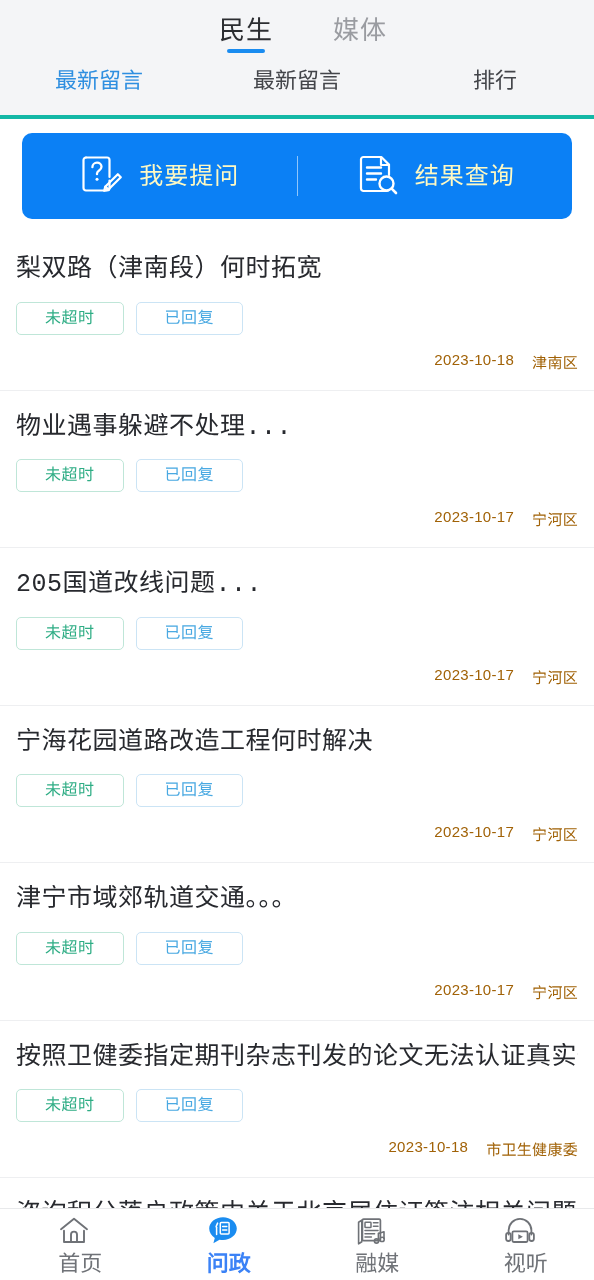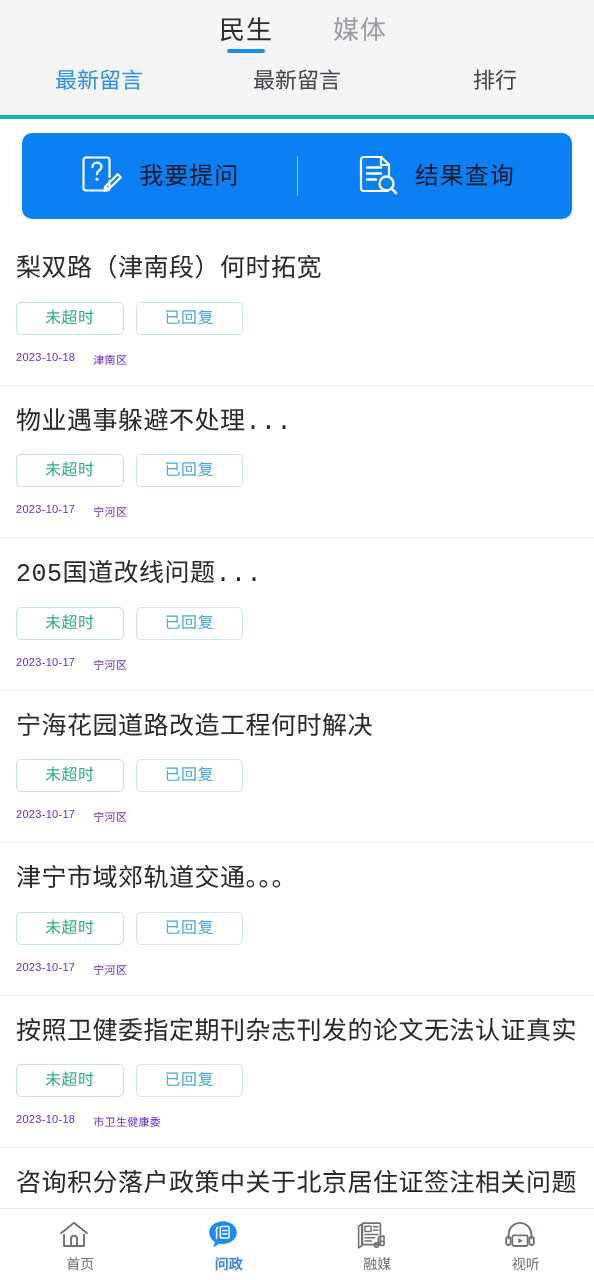--- a/index.html
+++ b/index.html
@@ -39,21 +39,21 @@
   
   .banner-wrap { background:#ffffff; padding:14px 22px 14px; flex:0 0 auto; }
   .banner {
     height:86px; background:#0b80f5; border-radius:10px;
     display:flex; align-items:center; position:relative;
   }
   .banner-btn {
     flex:1; display:flex; align-items:center; justify-content:center;
     gap:16px; cursor:pointer; height:100%;
   }
-  .banner-btn .label { color:#0f172a; font-size:24px; letter-spacing:1px; line-height:1; }
+  .banner-btn .label { color:#fef9c3; font-size:24px; letter-spacing:1px; line-height:1; }
   .banner-sep { width:1px; height:40px; background:rgba(255,255,255,.55); }
 
   
   .list { flex:1 1 auto; background:#ffffff; overflow:hidden; }
   .item {
     padding:22px 16px 18px;
     border-bottom:1px solid #eeeff1;
     background:#ffffff;
     cursor:pointer;
   }
@@ -63,33 +63,33 @@
     white-space:nowrap; overflow:hidden; text-overflow:clip;font-family:Liberation Mono, monospace;
   }
   .badges { display:flex; gap:12px; margin-bottom:16px; }
   .badge {
     font-size:16px; line-height:1; padding:7px 28px 8px;
     border-radius:5px; border:1px solid; background:#ffffff;
     letter-spacing:.5px;
   }
   .badge.green { color:#2fad85; border-color:#bfe6d8; }
   .badge.blue  { color:#4aa9e2; border-color:#cbe4f5; }
-  .meta { font-size:11px; color:#6d28d9; letter-spacing:.3px; display:flex; gap:18px; }
+  .meta { font-size:15px; color:#a16207; letter-spacing:.3px; display:flex; gap:18px;justify-content:flex-end; }
 
   
   .bottomnav {
     position:absolute; left:0; bottom:0; width:594px; height:72px;
     background:#ffffff; border-top:1px solid #e8e9eb;
     display:flex; align-items:center;
   }
   .navitem {
     flex:1; display:flex; flex-direction:column; align-items:center;
     justify-content:center; gap:5px; cursor:pointer; height:100%;
   }
-  .navitem .nav-label { font-size:14px; color:#6f7277; line-height:1;margin-left:12px; }
+  .navitem .nav-label { font-size:22px; color:#6f7277; line-height:1;margin-left:12px; }
   .navitem.active .nav-label { color:#3b82f6; font-weight:bold; }
   .navicon { width:34px; height:34px; display:block; }
 </style>
 </head>
 <body>
 
 <div id="app">
 
   <div class="topbar">
     <div class="toptab active">

